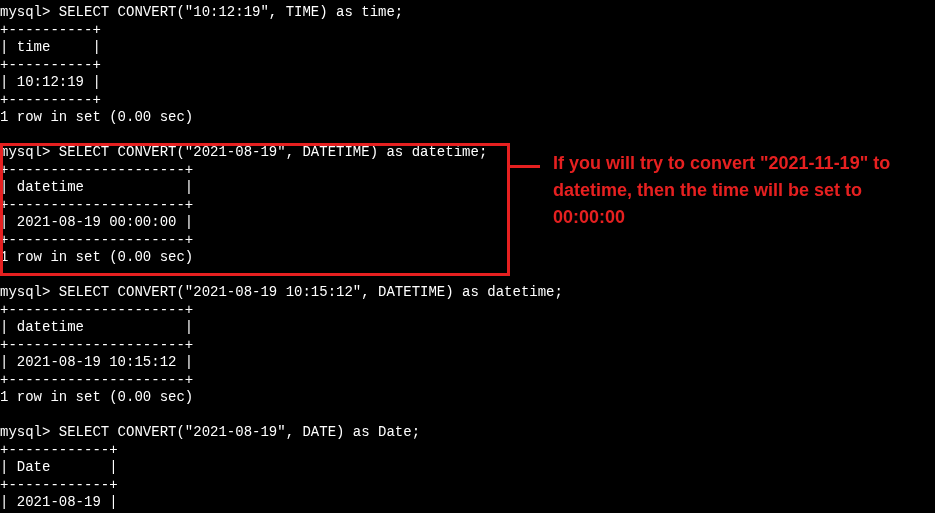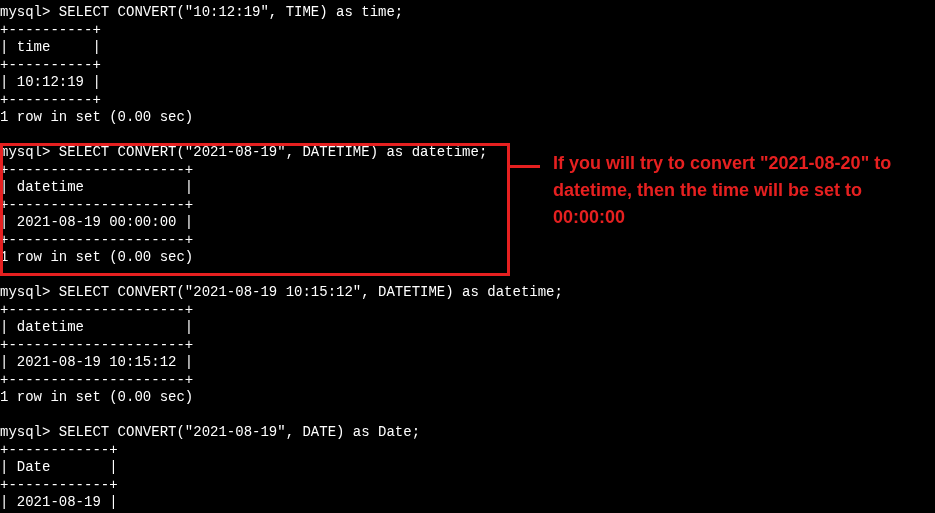--- a/index.html
+++ b/index.html
@@ -54,13 +54,13 @@
       width: 370px;
     }
   </style>
 </head>
 <body>
 
 <div class="terminal"><span class="line"><span>mysql&gt; </span><span>SELECT CONVERT("10:12:19", TIME) as time;</span></span><span class="line">+----------+</span><span class="line">| time     |</span><span class="line">+----------+</span><span class="line">| 10:12:19 |</span><span class="line">+----------+</span><span class="line">1 row in set (0.00 sec)</span><span class="line"> </span><span class="line"><span>mysql&gt; </span><span>SELECT CONVERT("2021-08-19", DATETIME) as datetime;</span></span><span class="line">+---------------------+</span><span class="line">| datetime            |</span><span class="line">+---------------------+</span><span class="line">| 2021-08-19 00:00:00 |</span><span class="line">+---------------------+</span><span class="line">1 row in set (0.00 sec)</span><span class="line"> </span><span class="line"><span>mysql&gt; </span><span>SELECT CONVERT("2021-08-19 10:15:12", DATETIME) as datetime;</span></span><span class="line">+---------------------+</span><span class="line">| datetime            |</span><span class="line">+---------------------+</span><span class="line">| 2021-08-19 10:15:12 |</span><span class="line">+---------------------+</span><span class="line">1 row in set (0.00 sec)</span><span class="line"> </span><span class="line"><span>mysql&gt; </span><span>SELECT CONVERT("2021-08-19", DATE) as Date;</span></span><span class="line">+------------+</span><span class="line">| Date       |</span><span class="line">+------------+</span><span class="line">| 2021-08-19 |</span><span class="line">+------------+</span></div>
 
 <div class="highlight-box"></div>
 <div class="connector"></div>
-<div class="annotation">If you will try to convert "2021-08-20" to datetime, then the time will be set to 00:00:00</div>
+<div class="annotation">If you will try to convert "2021-11-19" to datetime, then the time will be set to 00:00:00</div>
 
 </body></html>

